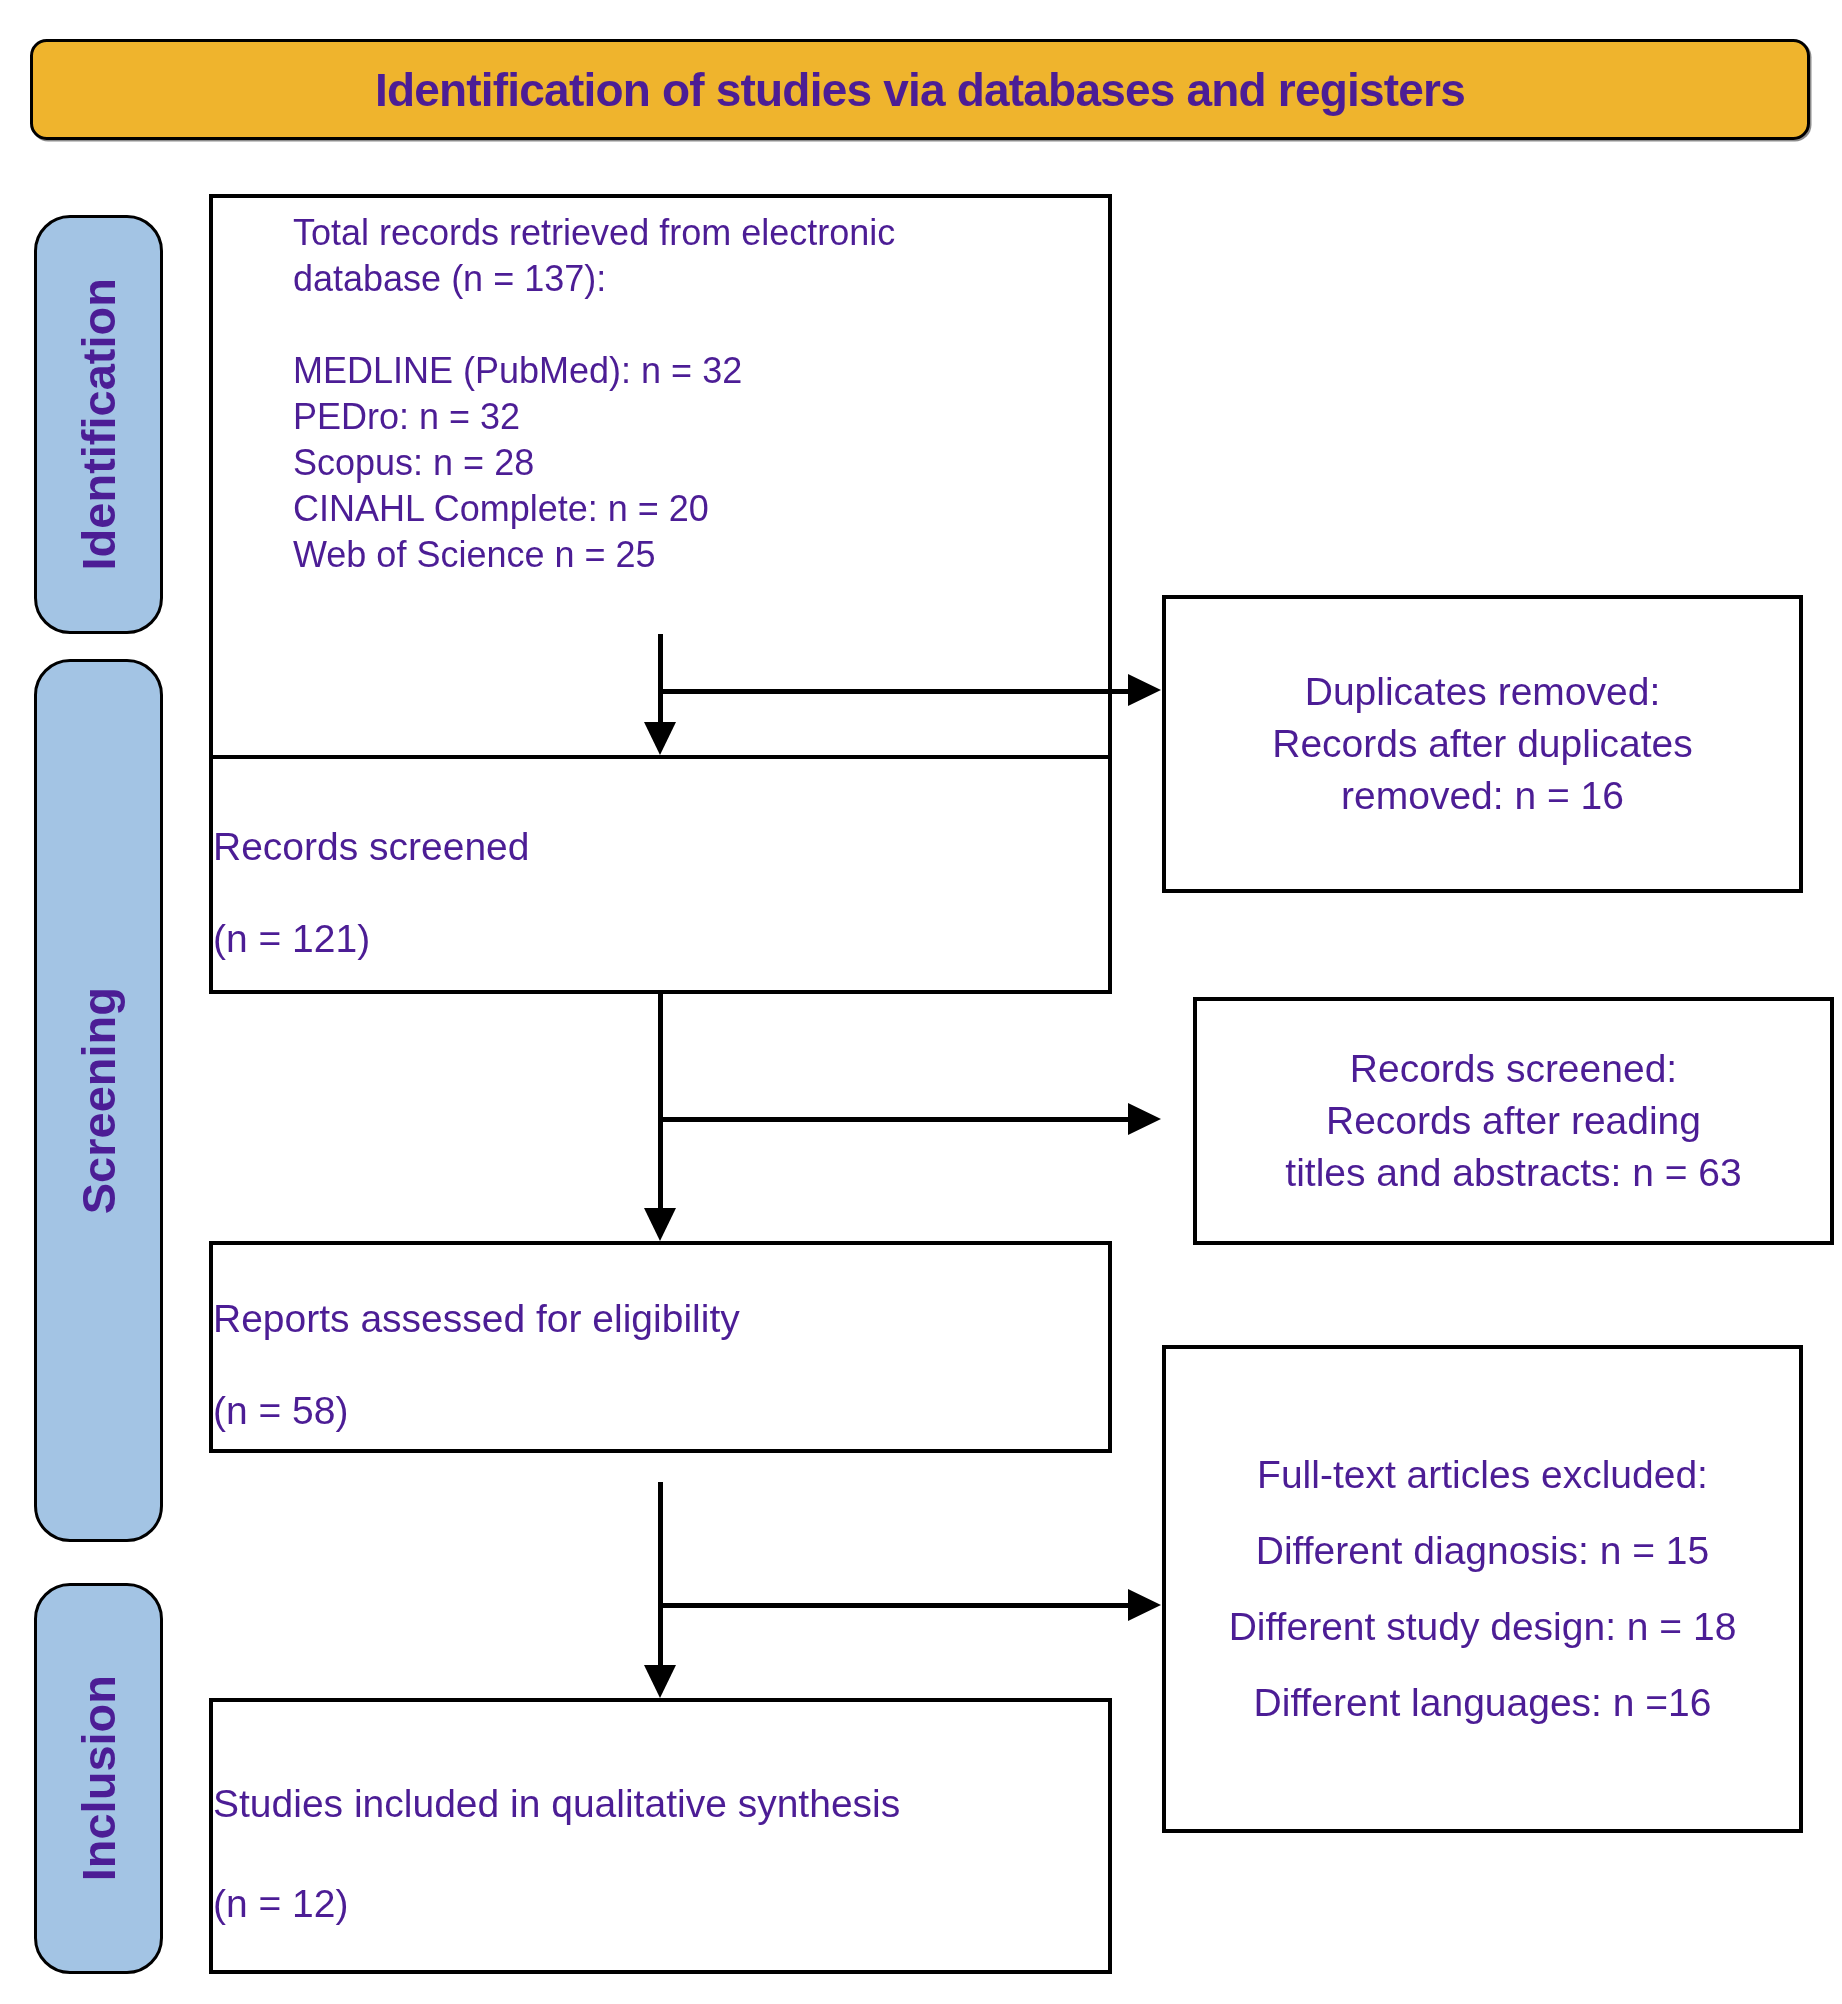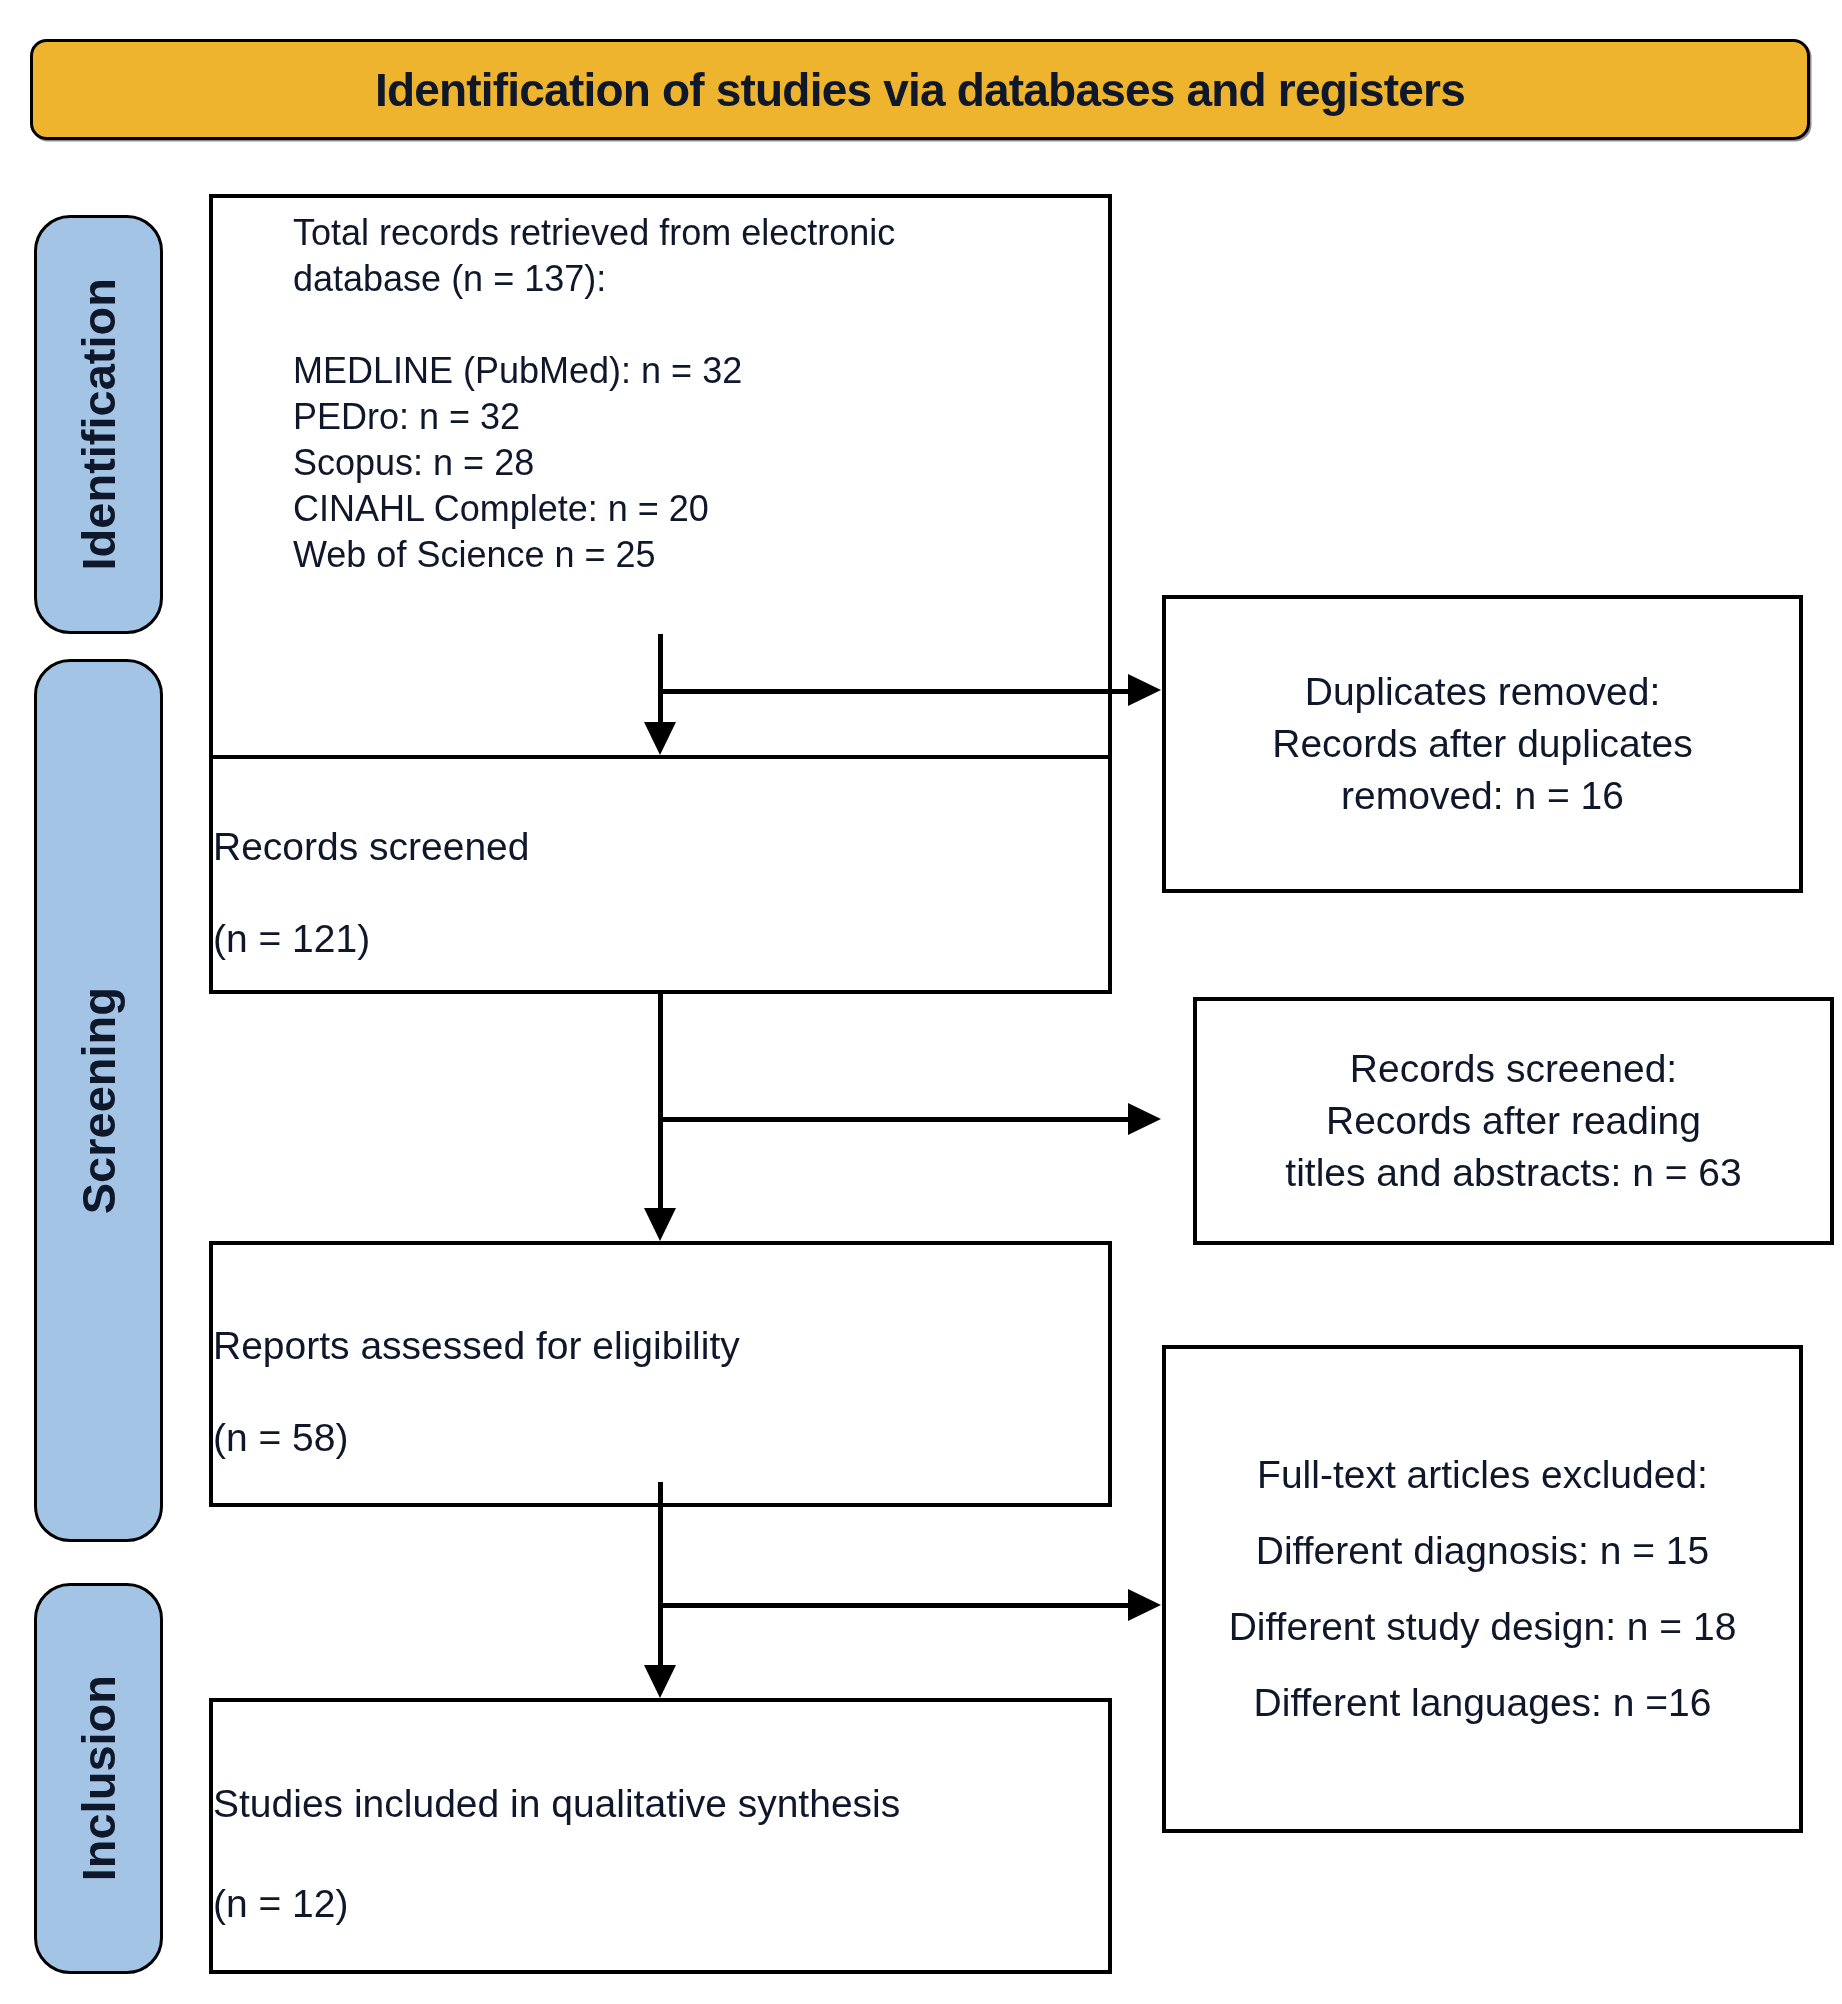--- a/index.html
+++ b/index.html
@@ -7,21 +7,21 @@
     --stage-bg:#A3C4E4;
     --border:#000000;
     --box-bg:#FFFFFF;
   }
   html,body{margin:0;padding:0;background:#ffffff;}
   .canvas{
     position:relative;
     width:1842px;height:2005px;
     background:#ffffff;
     font-family:"Liberation Sans", sans-serif;
-    color:#0f172a;
+    color:#4c1d95;
     overflow:hidden;
   }
   
   .banner{
     position:absolute;left:30px;top:39px;width:1780px;height:101px;
     background:var(--banner-bg);
     border:3.8px solid var(--border);
     border-radius:16.7px;
     box-sizing:border-box;
     display:flex;align-items:center;justify-content:center;
@@ -52,21 +52,21 @@
     position:absolute;
     background:var(--box-bg);
     border:4.6px solid var(--border);
     box-sizing:border-box;
     display:flex;flex-direction:column;justify-content:center;
   }
   .main-col{left:209px;width:903px;}
   .side-col{left:1162px;width:641px;}
   .box-retrieved{top:194px;height:568px;justify-content:flex-start;padding:12px 15px 0 80px;}
   .box-screened{top:755px;height:239px;}
-  .box-assessed{top:1241px;height:266px;}
+  .box-assessed{top:1241px;height:212px;}
   .box-included{top:1698px;height:276px;gap:8px;}
   .sbox-duplicates{top:559px;height:298px;margin-top:36px;}
   .sbox-titlesabstracts{top:997px;height:248px;margin-left:31px;}
   .sbox-fulltext{top:1345px;height:488px;gap:24px;}
   .line{display:block;}
   .lines-left .line{
     font-size:36px;line-height:46px;min-height:46px;text-align:left;white-space:nowrap;
   }
   .lines-center .line{
     font-size:39px;line-height:56px;min-height:56px;text-align:left;white-space:nowrap;margin-top:36px;

